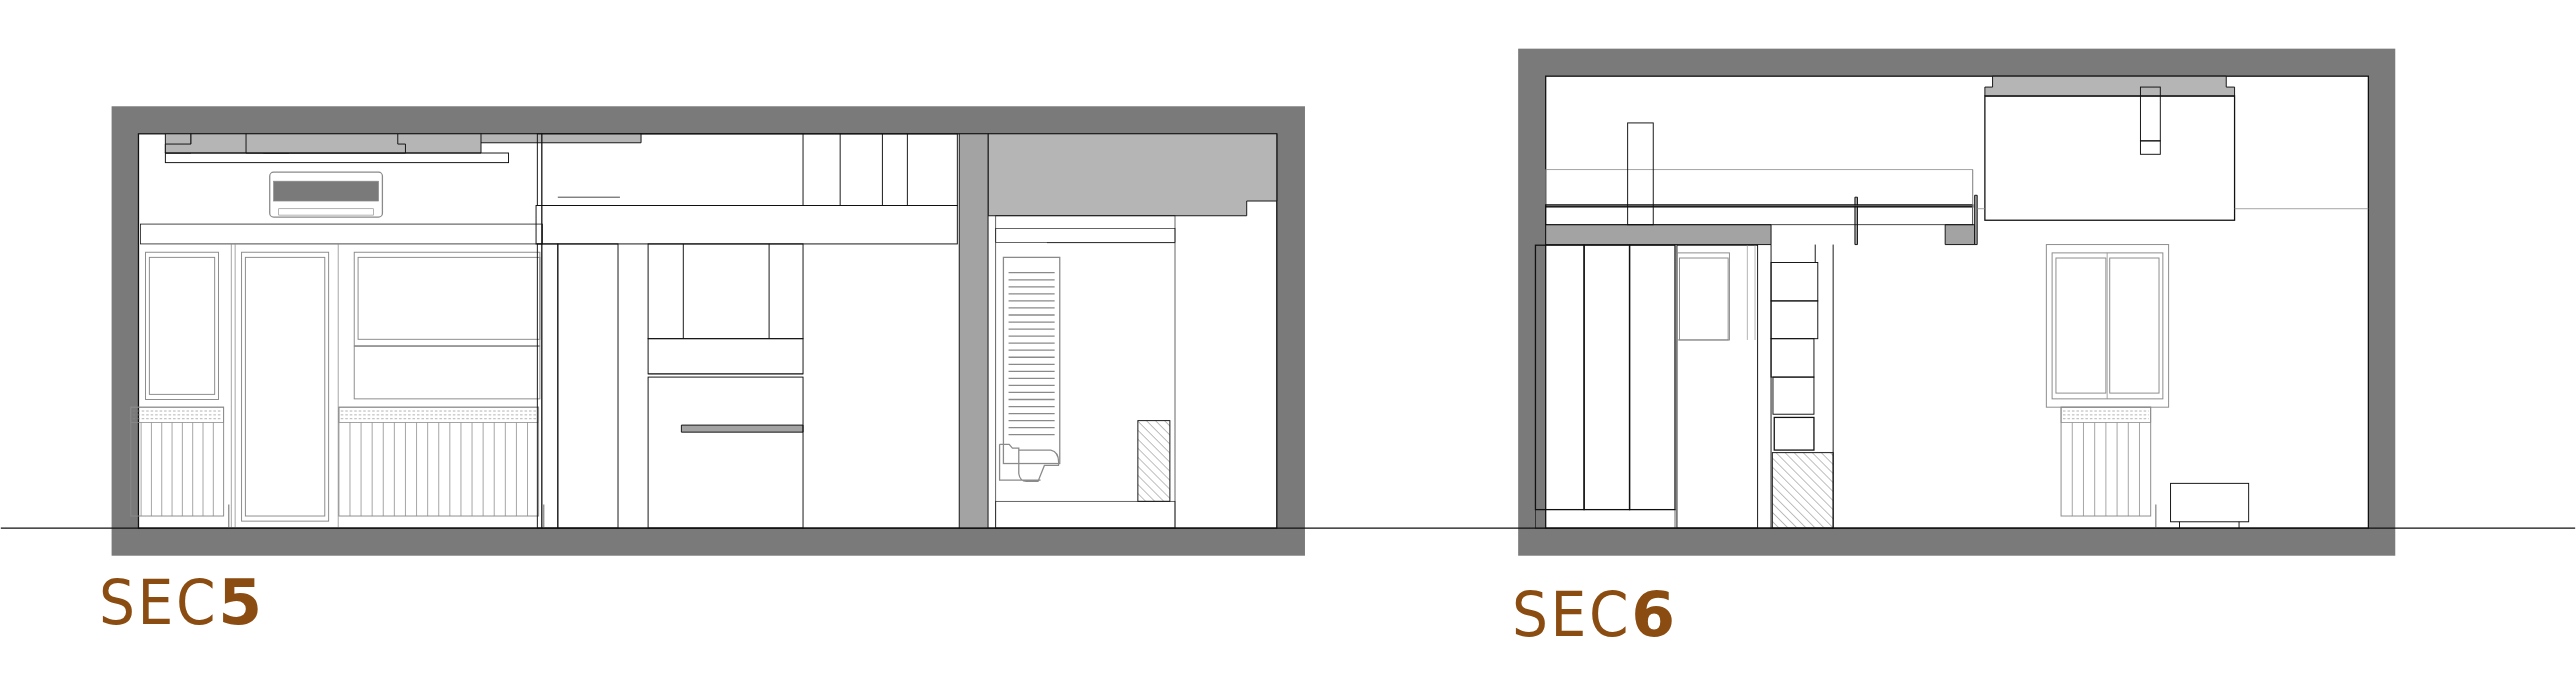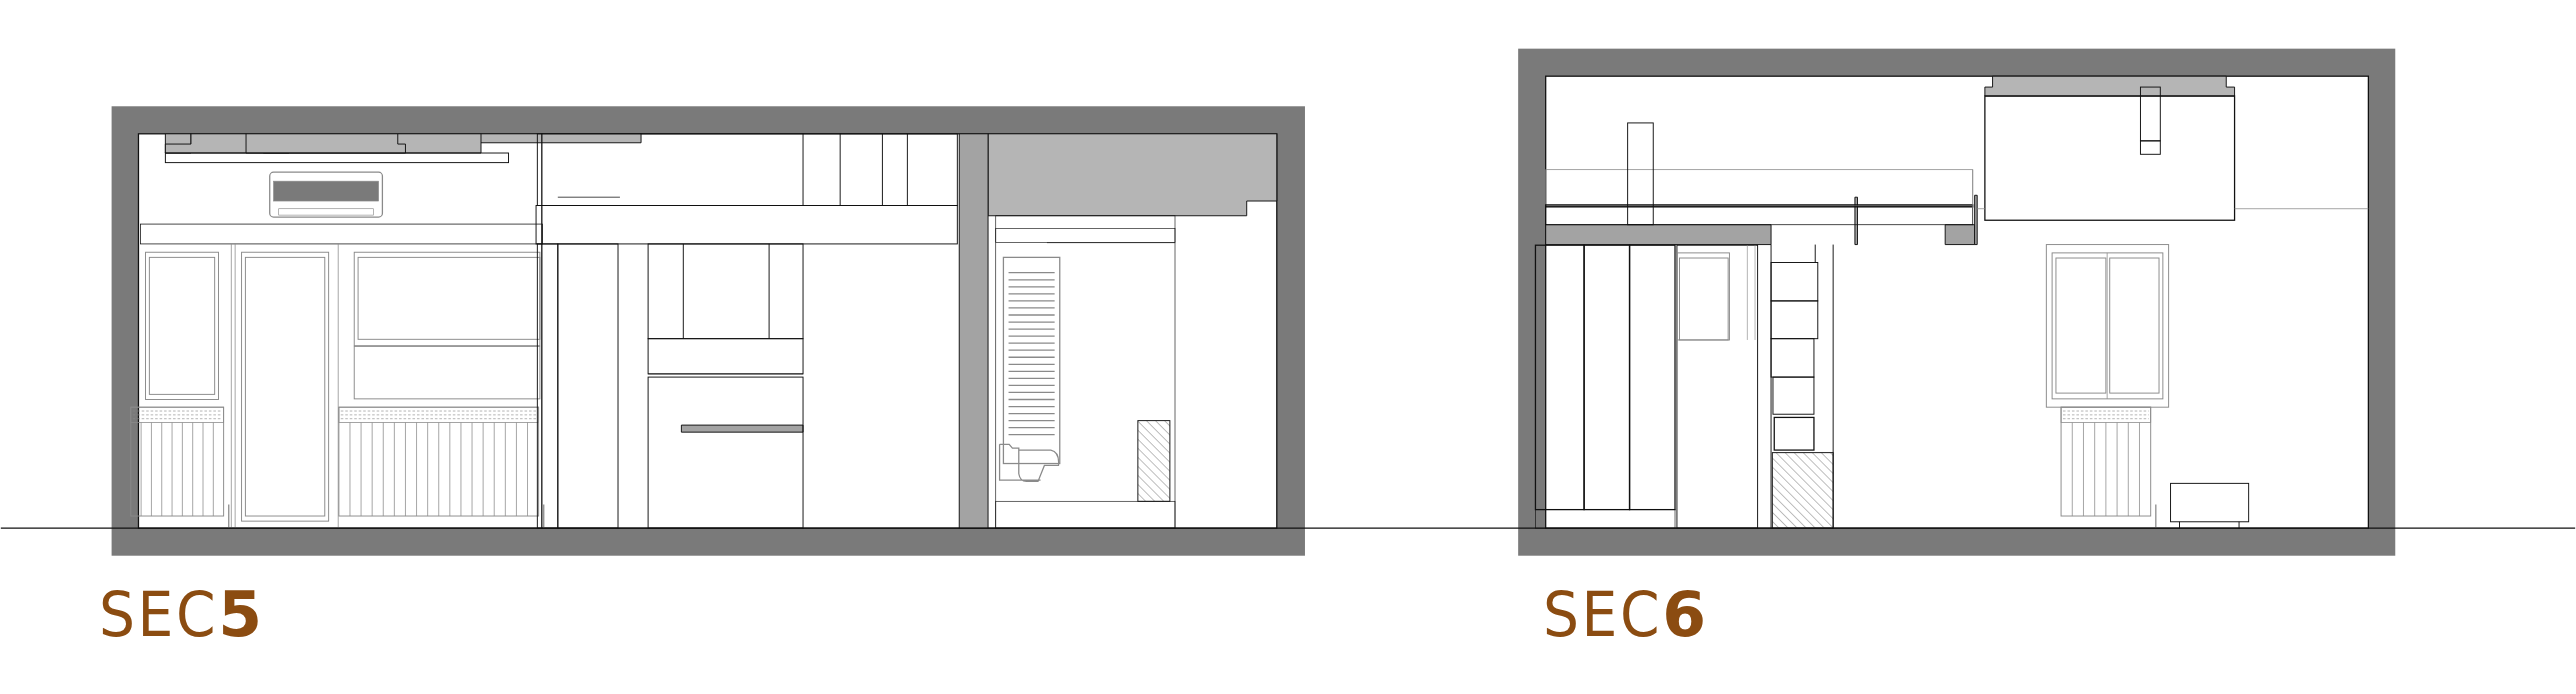--- a/index.html
+++ b/index.html
@@ -9,22 +9,22 @@
     position: absolute;
     color: #8B4C11;
     font-family: "DejaVu Sans", sans-serif;
     font-size: 63px;
     line-height: 1;
     letter-spacing: 2.6px;
     font-weight: 300;
   }
   .label .prefix { font-weight: normal; font-stretch: condensed; }
   .label .num { font-weight: bold; }
-  #label-sec5 { left: 99px; top: 583px; }
-  #label-sec6 { left: 1543px; top: 583px; }
+  #label-sec5 { left: 99px; top: 571px; }
+  #label-sec6 { left: 1512px; top: 583px; }
 </style>
 </head>
 <body>
 
 <svg id="canvas" xmlns="http://www.w3.org/2000/svg" width="2576" height="694" viewBox="0 0 4021 1084">
   <defs>
     <pattern id="hatch" patternUnits="userSpaceOnUse" width="10" height="10" patternTransform="rotate(-45)">
       <line x1="0" y1="0" x2="0" y2="10" stroke="#555555" stroke-width="1.2"></line>
     </pattern>
   </defs>

